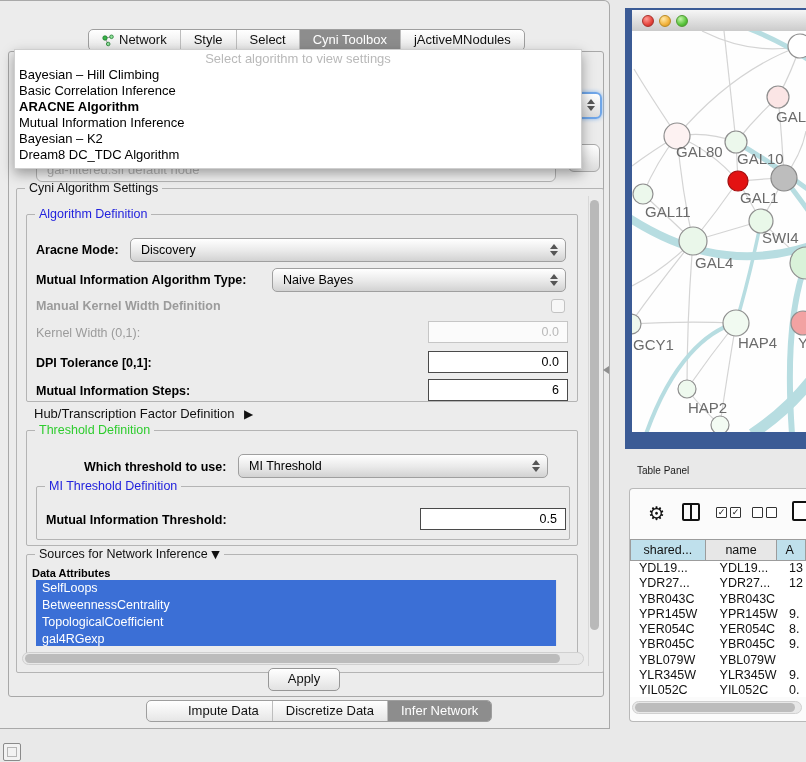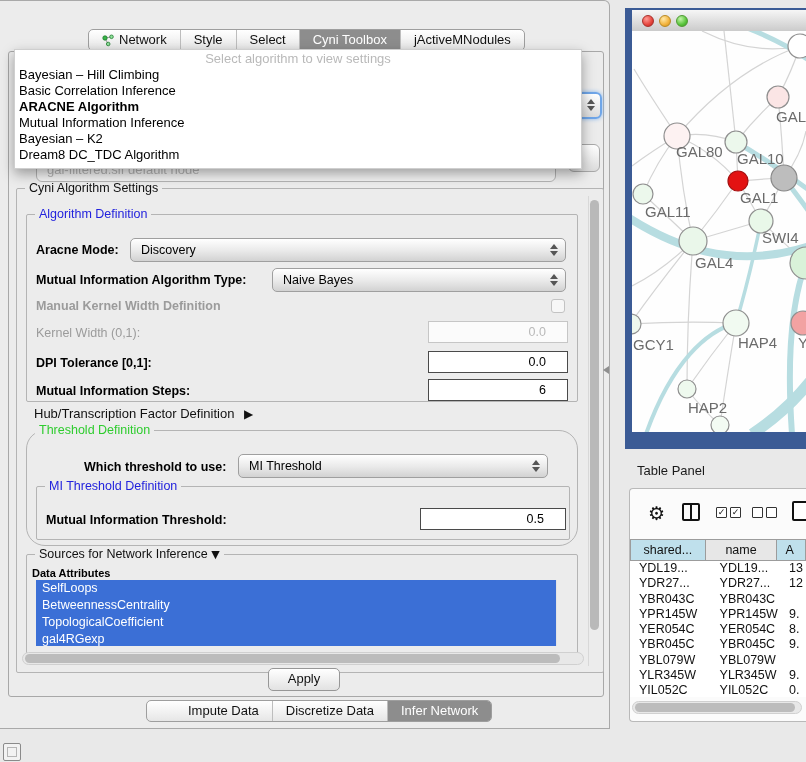--- a/index.html
+++ b/index.html
@@ -60,21 +60,21 @@
   .combo{box-sizing:border-box;height:24px;border:1px solid #9f9f9f;border-radius:5px;
       background:linear-gradient(#ffffff,#e9e9e9 55%,#d2d2d2);font-size:12.5px;line-height:22px;
       padding-left:10px;color:#000;}
   .combo .arrows{position:absolute;right:6px;top:4px;width:10px;height:14px;}
   .arrows .up{position:absolute;top:1px;left:1px;width:0;height:0;border-left:4px solid transparent;
       border-right:4px solid transparent;border-bottom:5px solid #555;}
   .arrows .dn{position:absolute;bottom:1px;left:1px;width:0;height:0;border-left:4px solid transparent;
       border-right:4px solid transparent;border-top:5px solid #555;}
 
   .field{box-sizing:border-box;height:22px;border:1px solid #4a4a4a;background:#fff;font-size:12.5px;
-      line-height:20px;text-align:right;padding-right:21px;color:#000;}
+      line-height:20px;text-align:right;padding-right:8px;color:#000;}
   .field.dis{border:1px solid #c6c6c6;background:#fbfbfb;color:#b9b9b9;}
 
   .checkbox{box-sizing:border-box;width:14px;height:14px;border:1.5px solid #c3c3c3;border-radius:3px;
       background:#f7f7f7;}
 
   
   .vtrack{background:#ececec;border-left:1px solid #d8d8d8;}
   .vthumb{position:absolute;left:1px;width:9px;background:#b9b9b9;border-radius:5px;}
   .htrack{background:#e8e8e8;border:1px solid #d0d0d0;border-radius:7px;box-sizing:border-box;}
   .hthumb{position:absolute;top:1px;height:9px;background:#bcbcbc;border-radius:5px;}
@@ -97,21 +97,21 @@
   .light.red{left:10px;background:radial-gradient(circle at 35% 30%,#ff9a94,#e5443c 60%,#b3241f);border:1px solid #a8302b;}
   .light.yellow{left:27px;background:radial-gradient(circle at 35% 30%,#ffe9a8,#f2b23c 60%,#c98b1e);border:1px solid #b98a24;}
   .light.green{left:44px;background:radial-gradient(circle at 35% 30%,#c4f4a9,#58c43b 60%,#3f9427);border:1px solid #4f9a33;}
   #net-content{left:7px;top:23px;width:174px;height:401px;background:#fefefe;overflow:hidden;}
 
   
   #splitter-arrow{left:603px;top:366px;width:0;height:0;border-top:4px solid transparent;
       border-bottom:4px solid transparent;border-right:6px solid #8f8f8f;}
 
   
-  #tp-title{left:637px;top:458px;height:26px;line-height:26px;font-size:13px;color:#1a1a1a;}
+  #tp-title{left:637px;top:458px;height:26px;line-height:26px;font-size:10px;color:#1a1a1a;}
   #tpanel{left:629px;top:488px;width:177px;height:234px;background:#fbfbfb;border:1px solid #b9b9b9;
       border-right:none;border-radius:4px 0 0 4px;box-sizing:border-box;overflow:hidden;}
   #tp-toolbar{left:0;top:6px;width:100%;height:36px;}
   .gear{font-family:"DejaVu Sans",sans-serif;font-size:19px;color:#111;line-height:24px;}
   .colicon{box-sizing:border-box;width:18px;height:18px;border:2px solid #111;border-radius:2px;}
   .colicon .mid{position:absolute;left:6px;top:0;width:2px;height:14px;background:#111;}
   .cb{box-sizing:border-box;width:11px;height:11px;border:1.5px solid #333;border-radius:1px;background:#fff;
       font-size:9px;line-height:9px;text-align:center;color:#111;font-family:"DejaVu Sans",sans-serif;}
   .docicon{box-sizing:border-box;width:16px;height:20px;border:2px solid #111;border-radius:2px;background:#fff;}
 
@@ -232,21 +232,21 @@
   <span class="abs lbl" style="left:36px;top:384px;">Mutual Information Steps:</span>
   <div class="abs field" style="left:428px;top:379px;width:140px;">
     <span>6</span>
   </div>
 
   <span class="abs" style="left:34px;top:406px;font-size:13px;">
     <span>Hub/Transcription Factor Definition</span>
     <span class="tri" style="font-size:12px;margin-left:6px;">▶</span>
   </span>
 
-  <div class="abs group" style="left:26px;top:430px;width:552px;height:116px;border-radius:19px;">
+  <div class="abs group" style="left:26px;top:430px;width:552px;height:116px;">
     <span class="legend green">Threshold Definition</span>
   </div>
   <span class="abs lbl" style="left:84px;top:460px;">Which threshold to use:</span>
   <div class="abs combo" style="left:238px;top:454px;width:310px;">
     <span>MI Threshold</span>
     <span class="arrows">
         <span class="up"></span>
         <span class="dn"></span>
       </span>
   </div>

